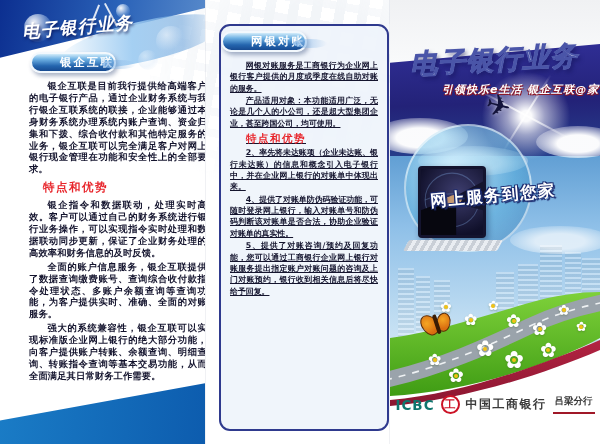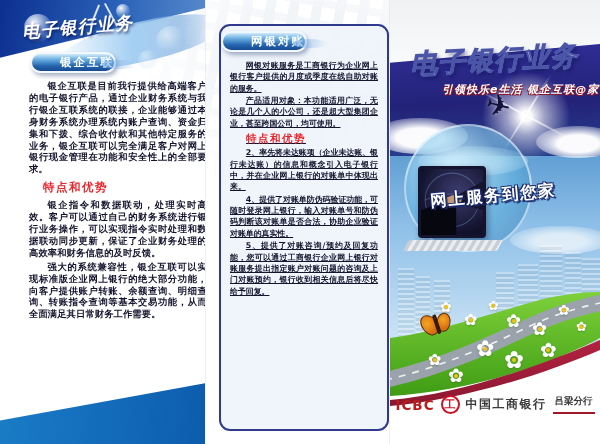--- a/index.html
+++ b/index.html
@@ -119,21 +119,21 @@
     margin:-2px 0 0 -2px; border-radius:50%; background:#f2c214; }
   .butterfly { position:absolute; left:30px; top:310px; width:36px; height:30px; transform:rotate(-14deg); }
   .bf-wing { position:absolute; border-radius:60% 60% 50% 50%;
     background:radial-gradient(circle at 40% 35%, #f5a623, #d96d10 70%); border:1.5px solid #5e2c06; }
   .bf-wl { left:2px; top:2px; width:16px; height:22px; transform:rotate(-28deg); }
   .bf-wr { left:17px; top:4px; width:14px; height:19px; transform:rotate(24deg); }
   .bf-body { position:absolute; left:15px; top:4px; width:3.5px; height:20px; border-radius:2px;
     background:#3a1c04; transform:rotate(-4deg); }
   .footer-row { position:absolute; left:0; right:0; top:395px; display:flex;
     justify-content:center; align-items:center; gap:6px; }
-  .icbc-word { font-weight:bold; font-size:13.5px; color:#b91c1c; letter-spacing:1px; }
+  .icbc-word { font-weight:bold; font-size:13.5px; color:#0f766e; letter-spacing:1px; }
   .icbc-logo { width:19px; height:19px; border-radius:50%; border:2px solid #cc1226;
     display:flex; align-items:center; justify-content:center; background:#fff; }
   .icbc-logo span { color:#cc1226; font-weight:bold; font-size:11px; line-height:1; }
   .bank-name { font-weight:bold; font-size:12px; color:#3b3b3b; letter-spacing:1.5px; }
   .branch-name { font-weight:bold; font-size:9.5px; color:#3b3b3b;
     border-bottom:2px solid #a01828; padding:0 2px 4px 2px; }
 </style>
 </head>
 <body>
 
@@ -152,20 +152,21 @@
     <div class="bubble" style="left:138px;top:50px;width:20px;height:20px;opacity:.45;"></div>
     <div class="antenna" style="left:94px;top:4px;height:22px;transform:rotate(22deg);"></div>
     <div class="antenna" style="left:110px;top:2px;height:26px;transform:rotate(-28deg);"></div>
     <div class="hdr-title">电子银行业务</div>
     <div class="pill" style="left:30px;top:52px;">银企互联</div>
 
     <div class="left-content">
       <p>银企互联是目前我行提供给高端客户的电子银行产品，通过企业财务系统与我行银企互联系统的联接，企业能够通过本身财务系统办理系统内账户查询、资金归集和下拨、综合收付款和其他特定服务的业务，银企互联可以完全满足客户对网上银行现金管理在功能和安全性上的全部要求。</p>
       <div class="feat-head">特点和优势</div>
       <p>银企指令和数据联动，处理实时高效。客户可以通过自己的财务系统进行银行业务操作，可以实现指令实时处理和数据联动同步更新，保证了企业财务处理的高效率和财务信息的及时反馈。</p>
+      <p>全面的账户信息服务，银企互联提供了数据查询缴费账号、查询综合收付款指令处理状态、多账户余额查询等查询功能，为客户提供实时、准确、全面的对账服务。</p>
       <p>强大的系统兼容性，银企互联可以实现标准版企业网上银行的绝大部分功能，向客户提供账户转账、余额查询、明细查询、转账指令查询等基本交易功能，从而全面满足其日常财务工作需要。</p>
     </div>
     <div class="corner-wedge"></div>
   </div>
 
   <div class="panel-mid">
     <div class="mid-box">
       <p>网银对账服务是工商银行为企业网上银行客户提供的月度或季度在线自助对账的服务。</p>
       <p>产品适用对象：本功能适用广泛，无论是几个人的小公司，还是超大型集团企业，甚至跨国公司，均可使用。</p>
       <div class="feat-head">特点和优势</div>

